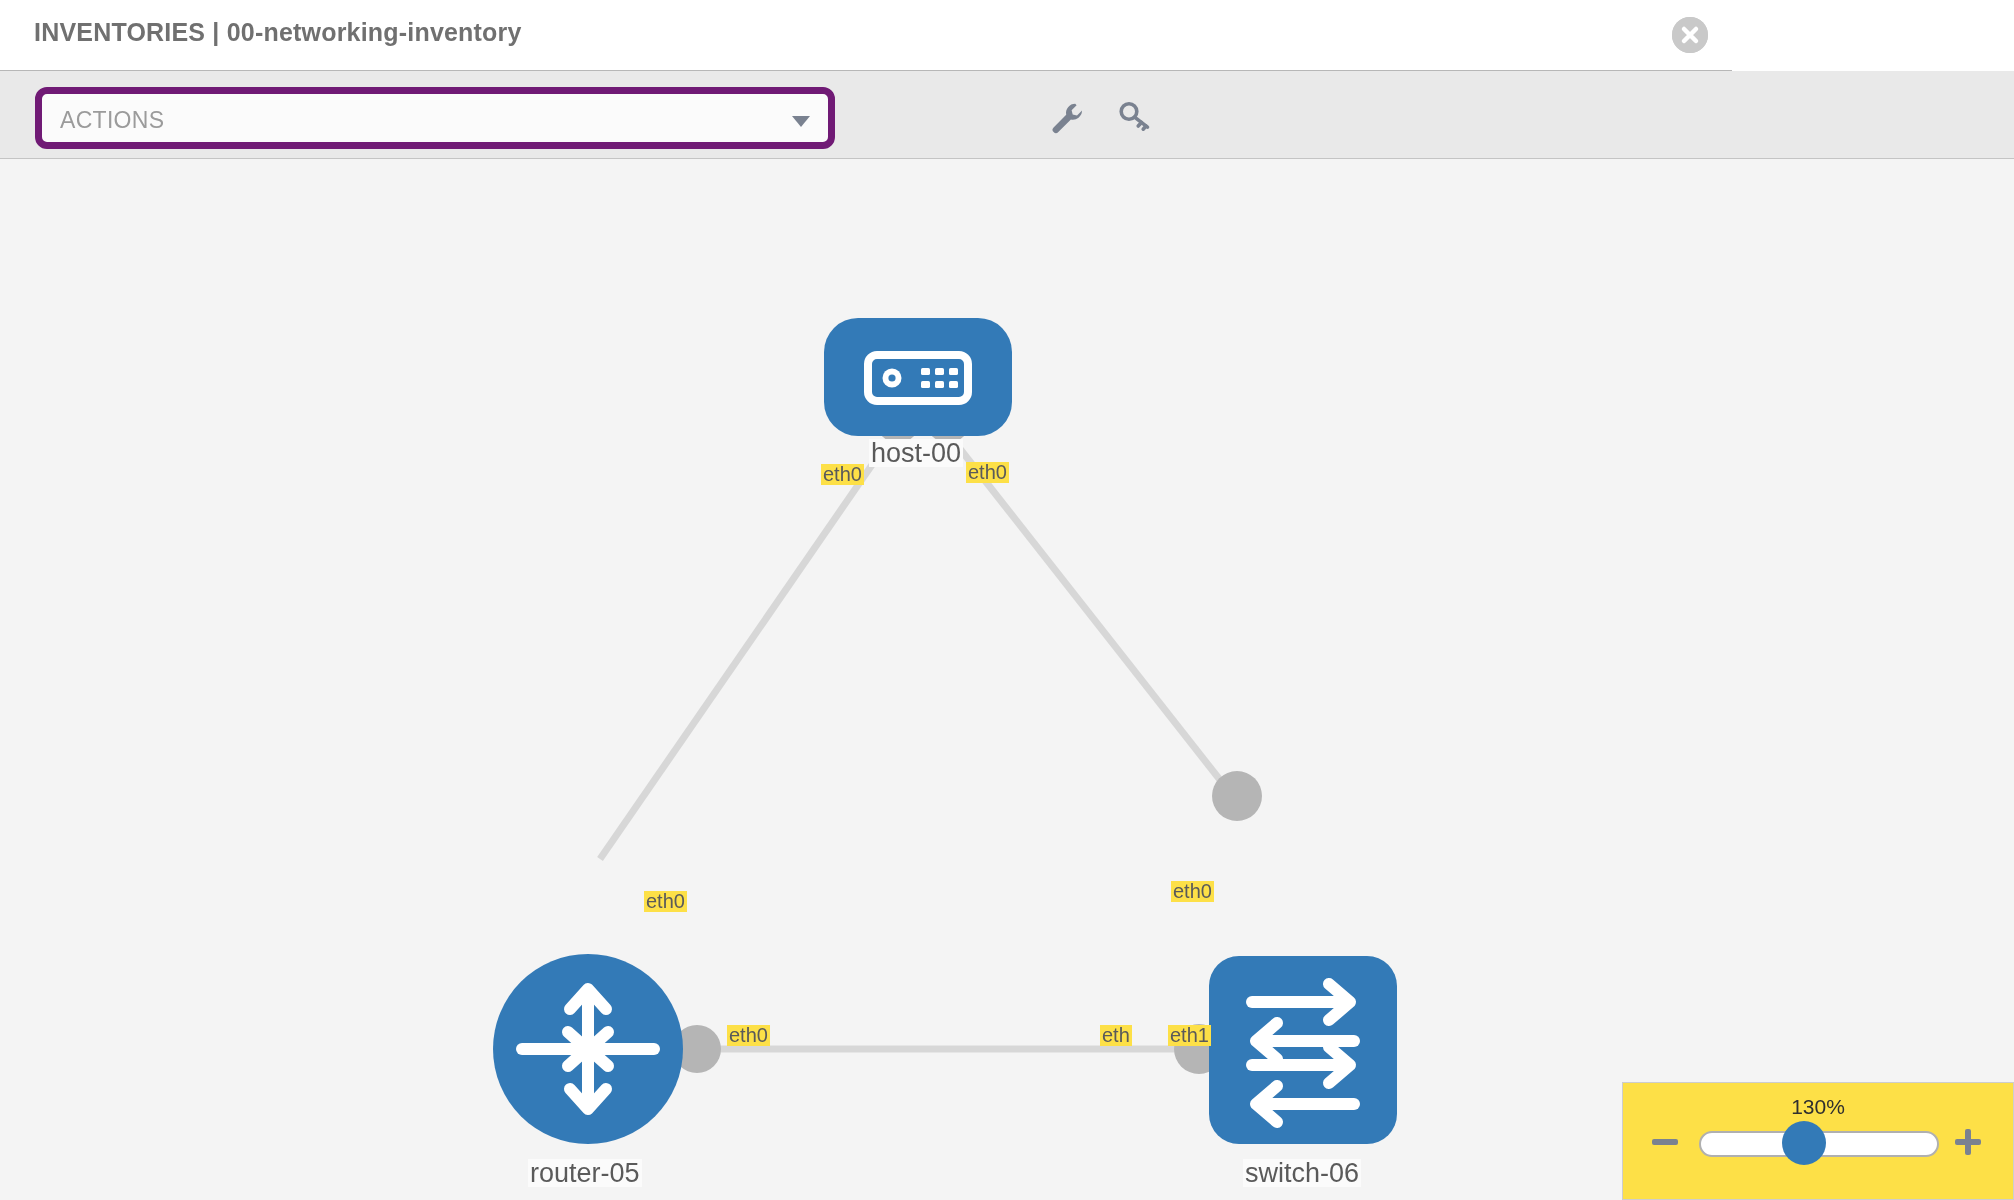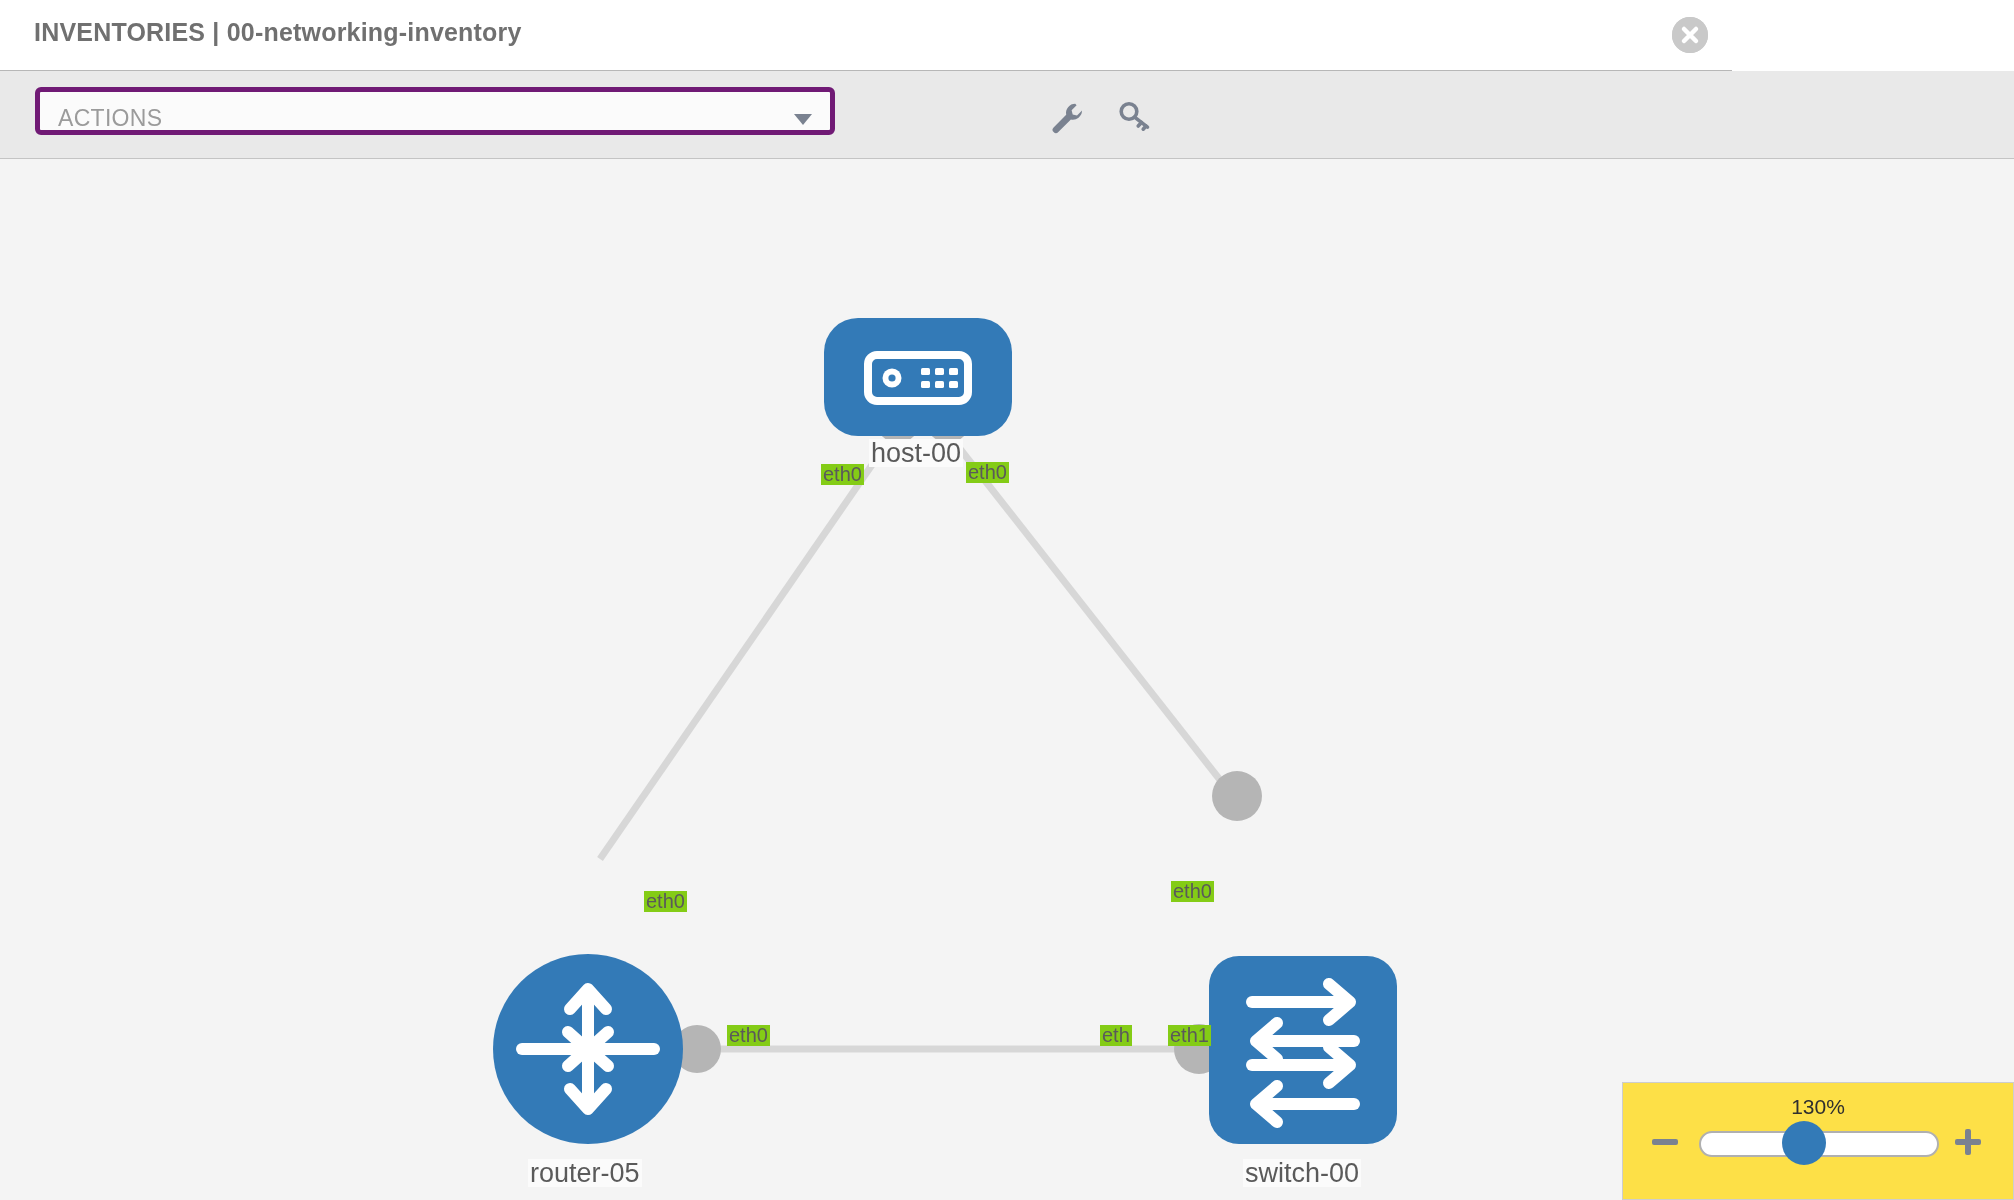--- a/index.html
+++ b/index.html
@@ -44,24 +44,24 @@
   
   .toolbar {
     position: absolute; left: 0; top: 71px;
     width: 2014px; height: 88px;
     background: #e9e9e9;
     border-bottom: 1px solid #c4c4c4;
     box-sizing: border-box;
   }
   .actions-select {
     position: absolute; left: 35px; top: 16px;
-    width: 800px; height: 48px;
+    width: 800px; height: 62px;
     background: #fbfbfb;
-    border: 5px solid #701a75;
-    border-radius: 6px;
+    border: 7px solid #701a75;
+    border-radius: 12px;
     box-sizing: border-box;
     cursor: pointer;
   }
   .actions-select .label {
     position: absolute; left: 18px; top: 13px;
     font-size: 23px;
     color: #9b9b9b;
     letter-spacing: 0.3px;
   }
   .caret {
@@ -116,21 +116,21 @@
     color: #5a5a5a;
     background: #fbfbfb;
     white-space: nowrap;
     line-height: 1.05;
     padding: 0 2px;
   }
   .edge-label {
     position: absolute;
     font-size: 20px;
     color: #5a5a5a;
-    background: #84cc16;
+    background: #fde047;
     white-space: nowrap;
     line-height: 1.05;
     padding: 0 2px;
   }
 
   
   .zoom-panel {
     position: absolute;
     left: 1622px; top: 1082px;
     width: 392px; height: 118px;
@@ -298,21 +298,21 @@
           <path d="M1329 888 L1350 906 L1329 924"></path>
 
           <path d="M1354 945 L1259 945"></path>
           <path d="M1277 927 L1256 945 L1277 963"></path>
         </g>
       </g>
     </svg>
 
     <div class="node-label" style="left:869px; top:280px;">host-00</div>
     <div class="node-label" style="left:528px; top:1000px;">router-05</div>
-    <div class="node-label" style="left:1243px; top:1000px;">switch-00</div>
+    <div class="node-label" style="left:1243px; top:1000px;">switch-06</div>
 
     <div class="edge-label" style="left:821px; top:305px;">eth0</div>
     <div class="edge-label" style="left:966px; top:303px;">eth0</div>
 
     <div class="edge-label" style="left:644px; top:732px;">eth0</div>
     <div class="edge-label" style="left:1171px; top:722px;">eth0</div>
 
     <div class="edge-label" style="left:727px; top:866px;">eth0</div>
     <div class="edge-label" style="left:1100px; top:866px;">eth</div>
     <div class="edge-label" style="left:1168px; top:866px;">eth1</div>

